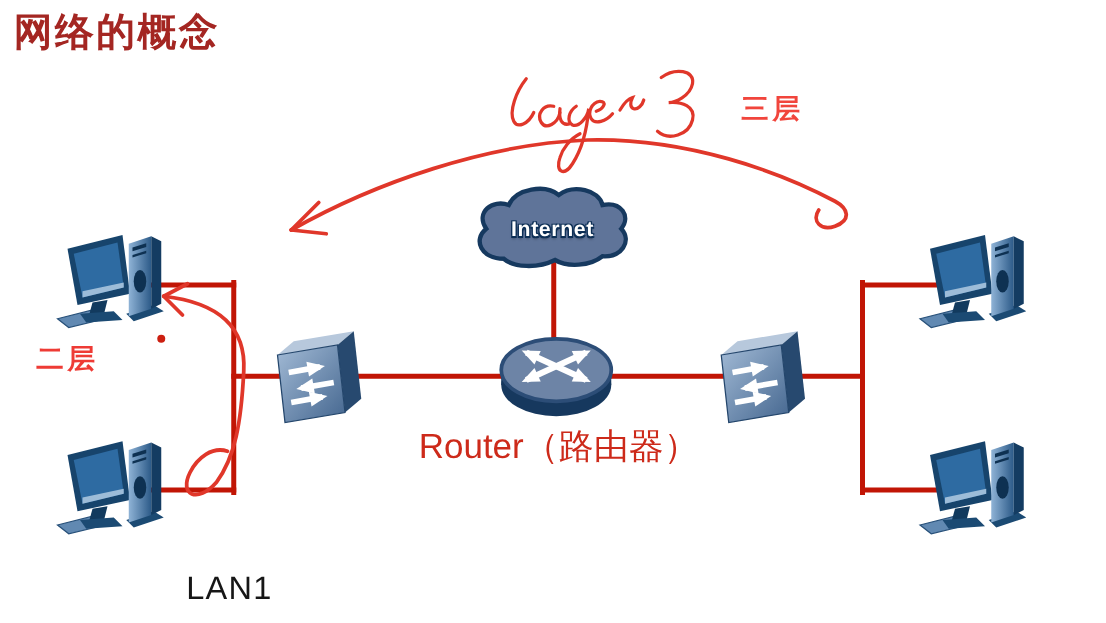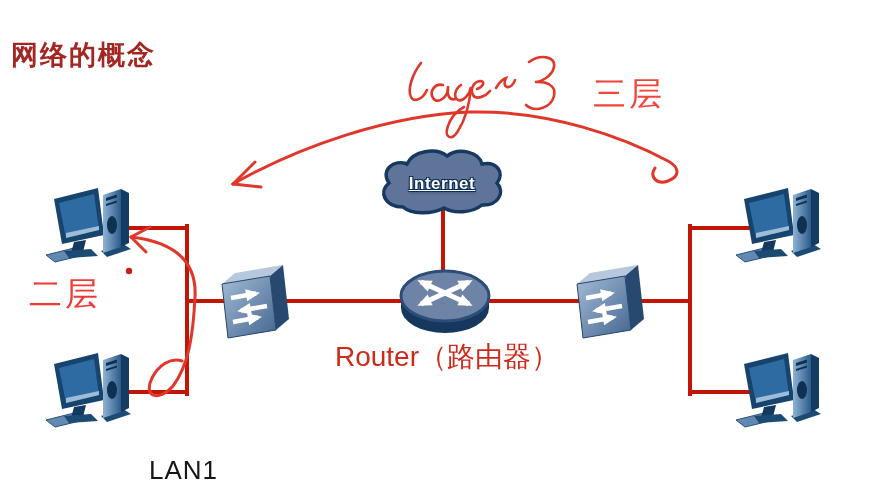--- a/index.html
+++ b/index.html
@@ -3,42 +3,41 @@
 <meta charset="utf-8">
 <style>
   html,body{margin:0;padding:0;background:#ffffff;}
   .stage{
     position:relative;width:885px;height:498px;background:#ffffff;overflow:hidden;
     font-family:"Liberation Sans",sans-serif;
   }
   .stage svg{position:absolute;left:0;top:0;}
   .slide-title{
     position:absolute;left:11px;top:5px;
-    font-size:27px;font-weight:700;letter-spacing:2px;color:#a42622;margin-top:32px;
+    font-size:31px;font-weight:700;letter-spacing:2px;color:#a42622;
   }
   .cn-red{
     position:absolute;font-family:"Liberation Serif",serif;
-    font-size:33px;color:#f1453c;letter-spacing:3px;font-weight:400;
+    font-size:22px;color:#f1453c;letter-spacing:3px;font-weight:700;
   }
   .label-layer3{left:593px;top:72px;}
   .label-layer2{left:29px;top:272px;color:#ee3b35;}
   .router-label{
     position:absolute;left:333px;top:338px;width:226px;text-align:right;
     font-size:28px;color:#cd2a1a;
   }
   .lan-label{
     position:absolute;top:444px;font-size:26px;color:#161616;letter-spacing:1px;margin-top:11px;
   }
   .lan1{left:149px;}
   .lan2{left:684px;}
   .internet-label{
     position:absolute;left:392px;top:174px;width:100px;text-align:center;
     font-size:17px;font-weight:700;color:#ffffff;letter-spacing:0.5px;
     text-shadow:-1px -1px 0 #0d2f55,1px -1px 0 #0d2f55,-1px 1px 0 #0d2f55,1px 1px 0 #0d2f55,0 2px 2px rgba(0,0,0,.35);
-    text-decoration:underline;
   }
 </style>
 </head>
 <body>
 
 <div class="stage">
 
   <svg width="885" height="498" viewBox="0 0 885 498">
     <defs>
       <linearGradient id="gTower" x1="0" y1="0" x2="1" y2="0">

